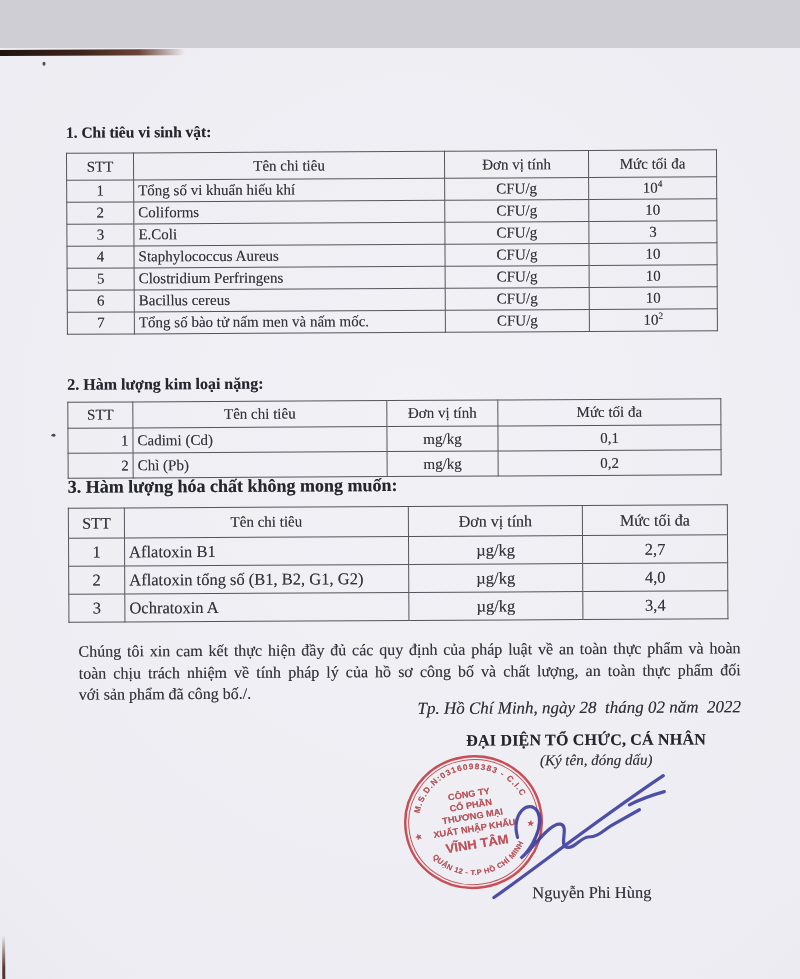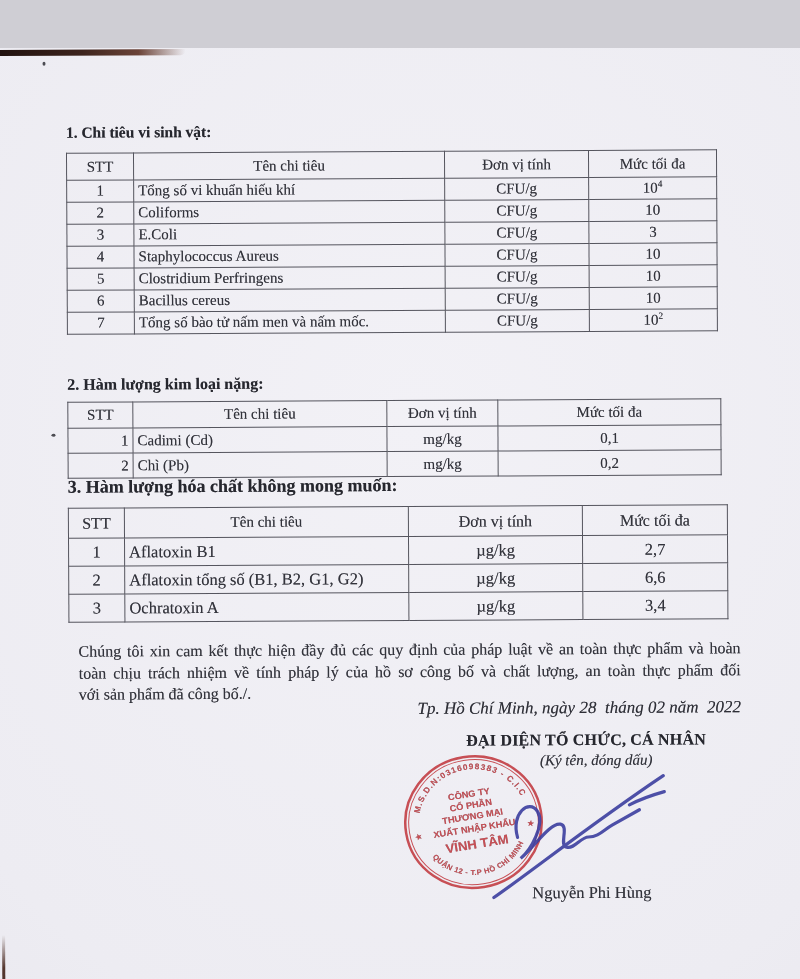--- a/index.html
+++ b/index.html
@@ -168,21 +168,21 @@
       <tr>
         <td class="c">1</td>
         <td class="name">Aflatoxin B1</td>
         <td class="c">µg/kg</td>
         <td class="c">2,7</td>
       </tr>
       <tr>
         <td class="c">2</td>
         <td class="name">Aflatoxin tổng số (B1, B2, G1, G2)</td>
         <td class="c">µg/kg</td>
-        <td class="c">6,6</td>
+        <td class="c">4,0</td>
       </tr>
       <tr>
         <td class="c">3</td>
         <td class="name">Ochratoxin A</td>
         <td class="c">µg/kg</td>
         <td class="c">3,4</td>
       </tr>
     </tbody>
       </table>
 

